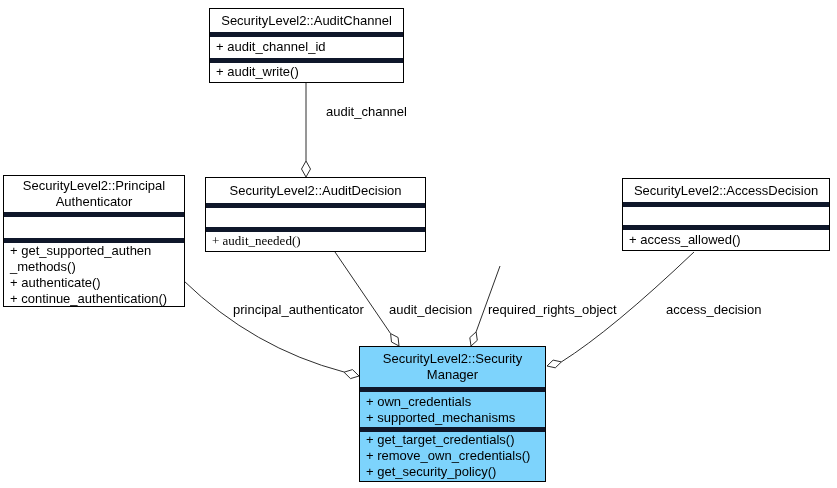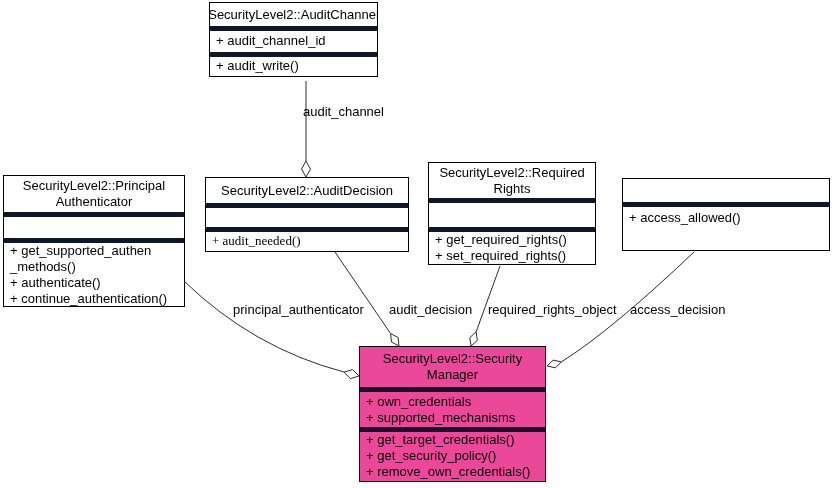--- a/index.html
+++ b/index.html
@@ -15,21 +15,21 @@
   }
   .edges-svg { position: absolute; left: 0; top: 0; width: 837px; height: 488px; }
   .ubox {
     position: absolute;
     box-sizing: border-box;
     border: 1px solid #000000;
     background: #ffffff;
     display: flex;
     flex-direction: column;
   }
-  .ubox.hl { background: #ec4899; }
+  .ubox.hl { background: #7dd3fc; }
   .sec {
     box-sizing: border-box;
     display: flex;
     flex-direction: column;
     justify-content: center;
   }
   .sec + .sec { border-top: 5px solid #0f172a; }
   .sec.ttl { align-items: center; text-align: center; }
   .ln { padding: 0 6px; line-height: 16px; white-space: nowrap; }
   .tln { line-height: 16px; white-space: nowrap; }
@@ -55,21 +55,21 @@
     </g>
     <g stroke="#2e2e2e" stroke-width="1" fill="#ffffff">
       <polygon points="306,161 310.5,169 306,177 301.5,169"></polygon>
       <polygon points="359,376 350.5,378.6 344,372.2 352.5,369.6"></polygon>
       <polygon points="399,346 398.1,337.5 390.6,333.6 391.5,342"></polygon>
       <polygon points="471,346 477.3,340.3 476.1,331.9 469.8,337.6"></polygon>
       <polygon points="547,366 553.1,360.1 561.4,361.9 555.3,367.8"></polygon>
     </g>
   </svg>
 
-  <div class="ubox" style="left:209px; top:2px; width:169px; height:75px;">
+  <div class="ubox" style="left:209px; top:8px; width:195px; height:75px;">
     <div class="sec ttl" style="height:24px;">
       <div class="tln">SecurityLevel2::AuditChannel</div>
     </div>
     <div class="sec" style="height:26px;">
       <div class="ln">+ audit_channel_id</div>
     </div>
     <div class="sec" style="height:25px;">
       <div class="ln">+ audit_write()</div>
     </div>
   </div>
@@ -81,64 +81,56 @@
     </div>
     <div class="sec" style="height:27px;"></div>
     <div class="sec" style="height:68px;">
       <div class="ln">+ get_supported_authen</div>
       <div class="ln">_methods()</div>
       <div class="ln">+ authenticate()</div>
       <div class="ln">+ continue_authentication()</div>
     </div>
   </div>
 
-  <div class="ubox" style="left:205px; top:177px; width:204px; height:75px;">
+  <div class="ubox" style="left:205px; top:177px; width:221px; height:75px;">
     <div class="sec ttl" style="height:26px;">
       <div class="tln">SecurityLevel2::AuditDecision</div>
     </div>
     <div class="sec" style="height:24px;"></div>
     <div class="sec" style="height:25px;font-family:Liberation Serif, serif;">
       <div class="ln">+ audit_needed()</div>
     </div>
   </div>
 
-  <div class="ubox" style="left:428px; top:162px; width:168px; height:103px;">
-    <div class="sec ttl" style="height:36px;">
-      <div class="tln">SecurityLevel2::Required</div>
-      <div class="tln">Rights</div>
-    </div>
-    <div class="sec" style="height:29px;"></div>
-    <div class="sec" style="height:38px;">
-      <div class="ln">+ get_required_rights()</div>
-      <div class="ln">+ set_required_rights()</div>
-    </div>
-  </div>
 
   <div class="ubox" style="left:622px; top:178px; width:208px; height:73px;">
+    <div class="sec ttl" style="height:24px;">
+      <div class="tln">SecurityLevel2::AccessDecision</div>
+    </div>
     <div class="sec" style="height:23px;"></div>
     <div class="sec" style="height:26px;">
       <div class="ln">+ access_allowed()</div>
     </div>
   </div>
 
   <div class="ubox hl" style="left:359px; top:346px; width:187px; height:136px;">
     <div class="sec ttl" style="height:41px;">
       <div class="tln">SecurityLevel2::Security</div>
       <div class="tln">Manager</div>
     </div>
     <div class="sec" style="height:40px;">
       <div class="ln">+ own_credentials</div>
       <div class="ln">+ supported_mechanisms</div>
     </div>
     <div class="sec" style="height:55px;">
       <div class="ln">+ get_target_credentials()</div>
+      <div class="ln">+ remove_own_credentials()</div>
       <div class="ln">+ get_security_policy()</div>
-      <div class="ln">+ remove_own_credentials()</div>
     </div>
   </div>
 
-  <div class="edge-label" style="left:303px; top:105px;">audit_channel</div>
+  <div class="edge-label" style="left:326px; top:105px;">audit_channel</div>
   <div class="edge-label" style="left:233px; top:303px;">principal_authenticator</div>
   <div class="edge-label" style="left:389px; top:303px;text-align:center;">audit_decision</div>
   <div class="edge-label" style="left:488px; top:303px;">required_rights_object</div>
-  <div class="edge-label" style="left:630px; top:303px;">access_decision</div>
+  <div class="edge-label" style="left:666px; top:303px;">access_decision</div>
 
 </div>
 
 </body></html>

